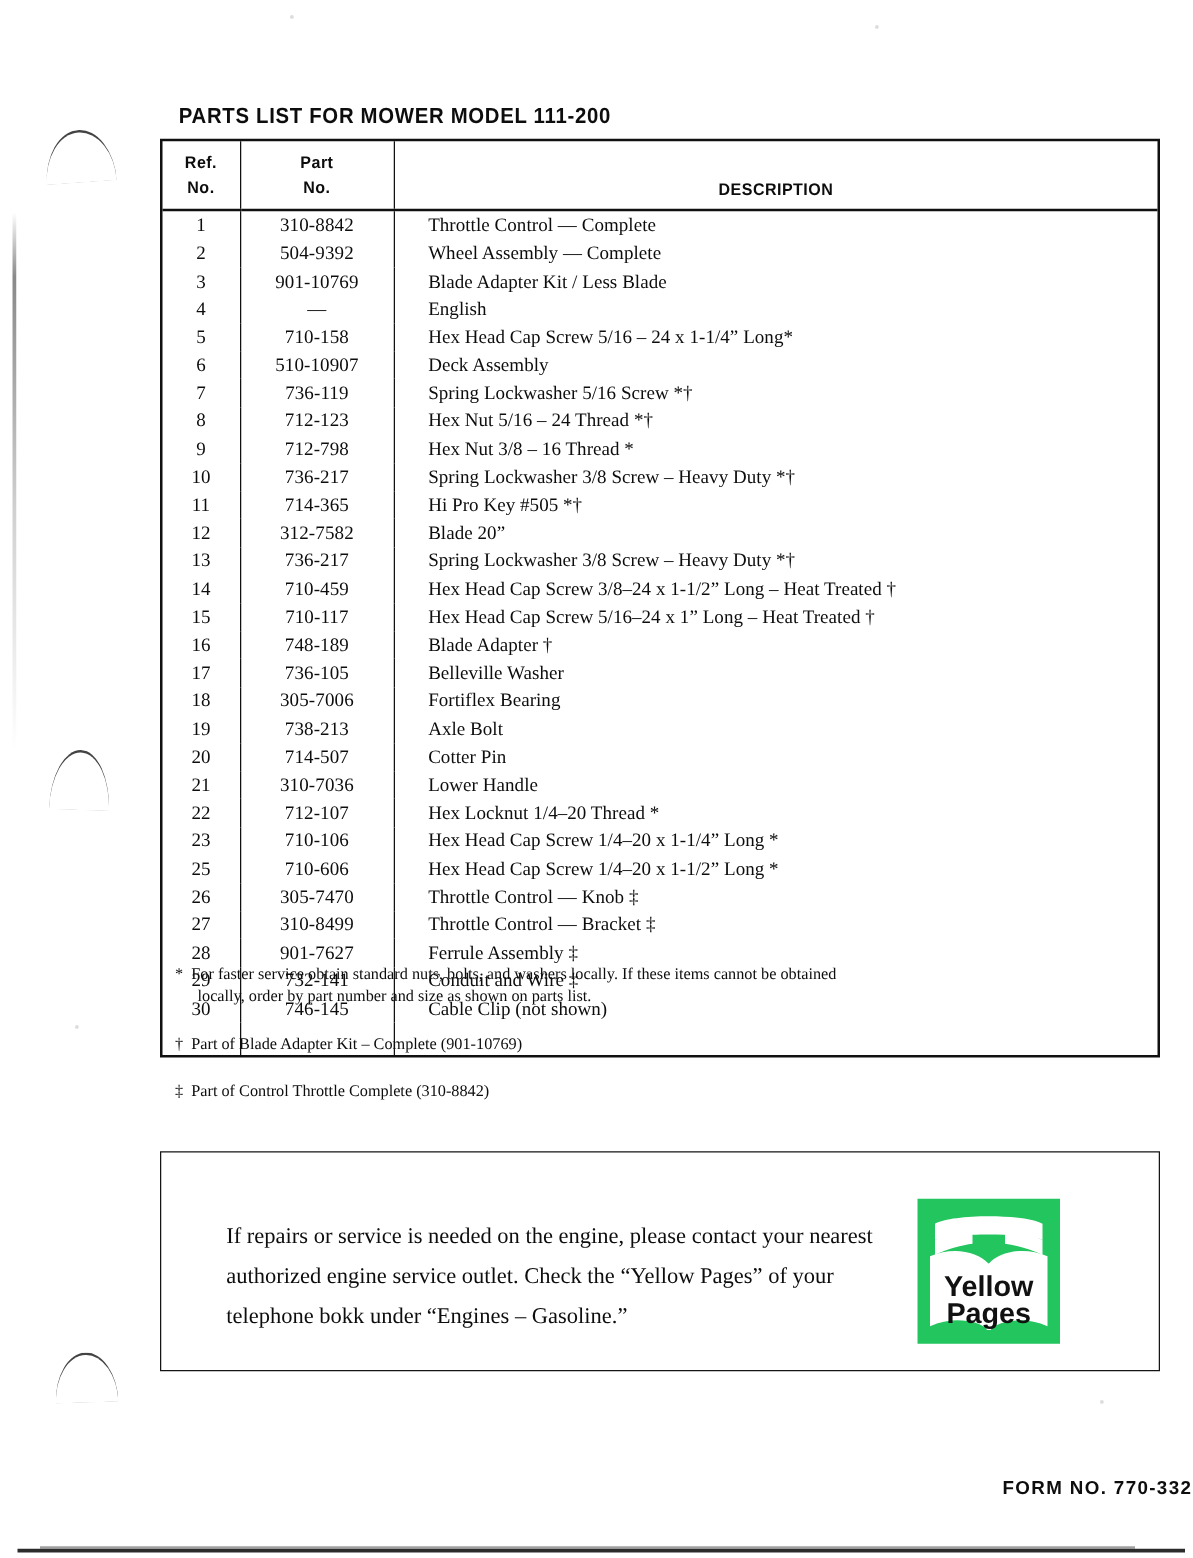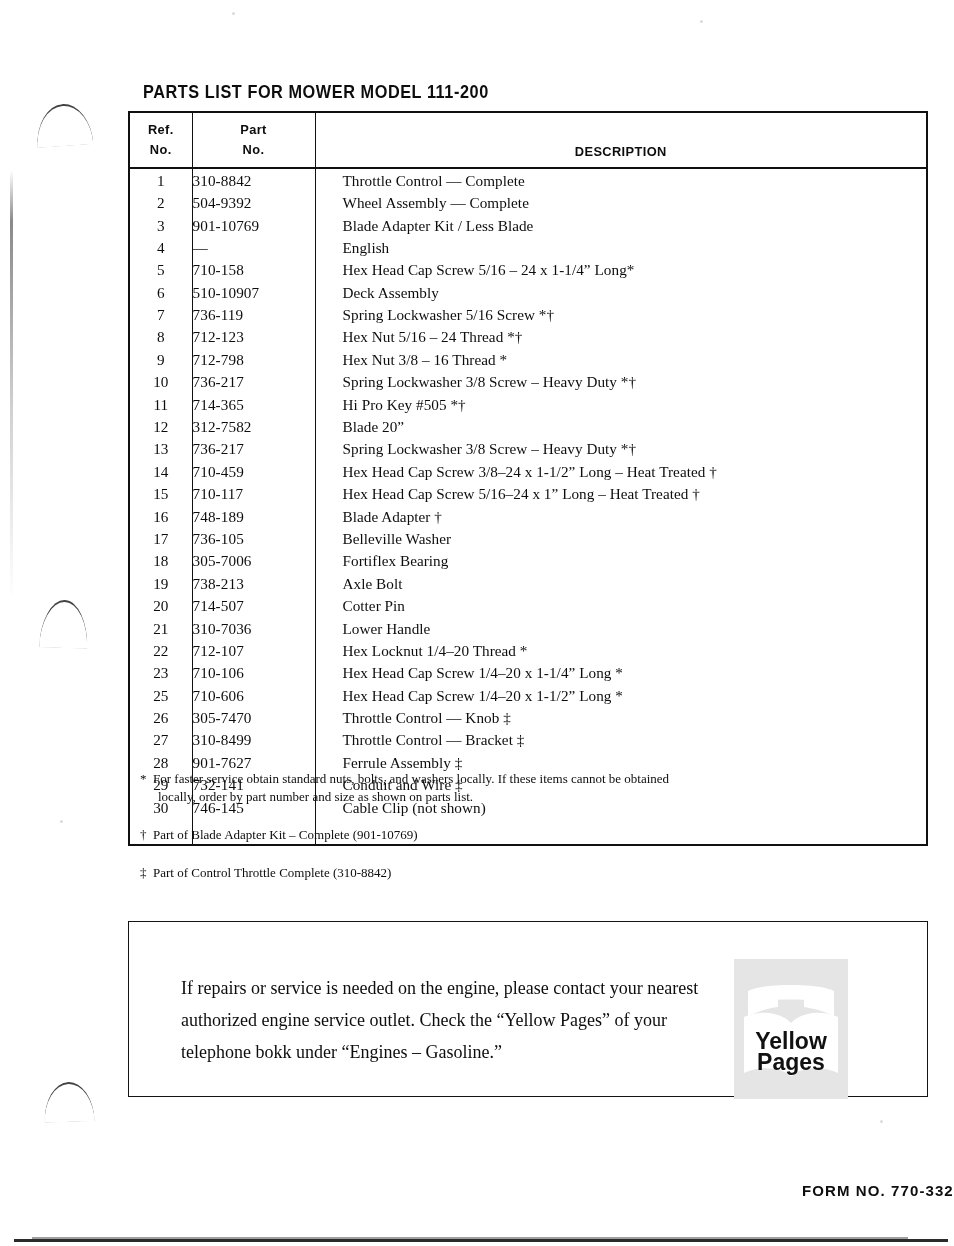--- a/index.html
+++ b/index.html
@@ -117,21 +117,21 @@
     font-size: 15.2px;
     line-height: 1.0;
     padding: 3.6px 0;
     vertical-align: baseline;
   }
   tbody td.c-ref {
     text-align: center;
     border-right: 1.6px solid #101010;
   }
   tbody td.c-part {
-    text-align: left;
+    text-align: center;
     border-right: 1.6px solid #101010;
     letter-spacing: .1px;
   }
   tbody td.c-desc {
     padding-left: 27px;
     letter-spacing: .05px;
     white-space: nowrap;
   }
   tbody tr.spacer td {
     height: 26px;
@@ -187,22 +187,22 @@
     line-height: 1.78;
   }
   .notice-inner .nline { display: block; white-space: nowrap; }
 
   
   .yp-logo {
     position: absolute;
     left: 605px;
     top: 37px;
     width: 114px;
-    height: 140px;
-    background: #e5e5e5;
+    height: 116px;
+    background: #22c55e;
   }
   .yp-svg { display: block; width: 100%; height: 100%; }
 
   
   .form-no {
     position: absolute;
     left: 802px;
     top: 1182px;
     font-family: "Liberation Sans", "DejaVu Sans", sans-serif;
     font-weight: bold;

